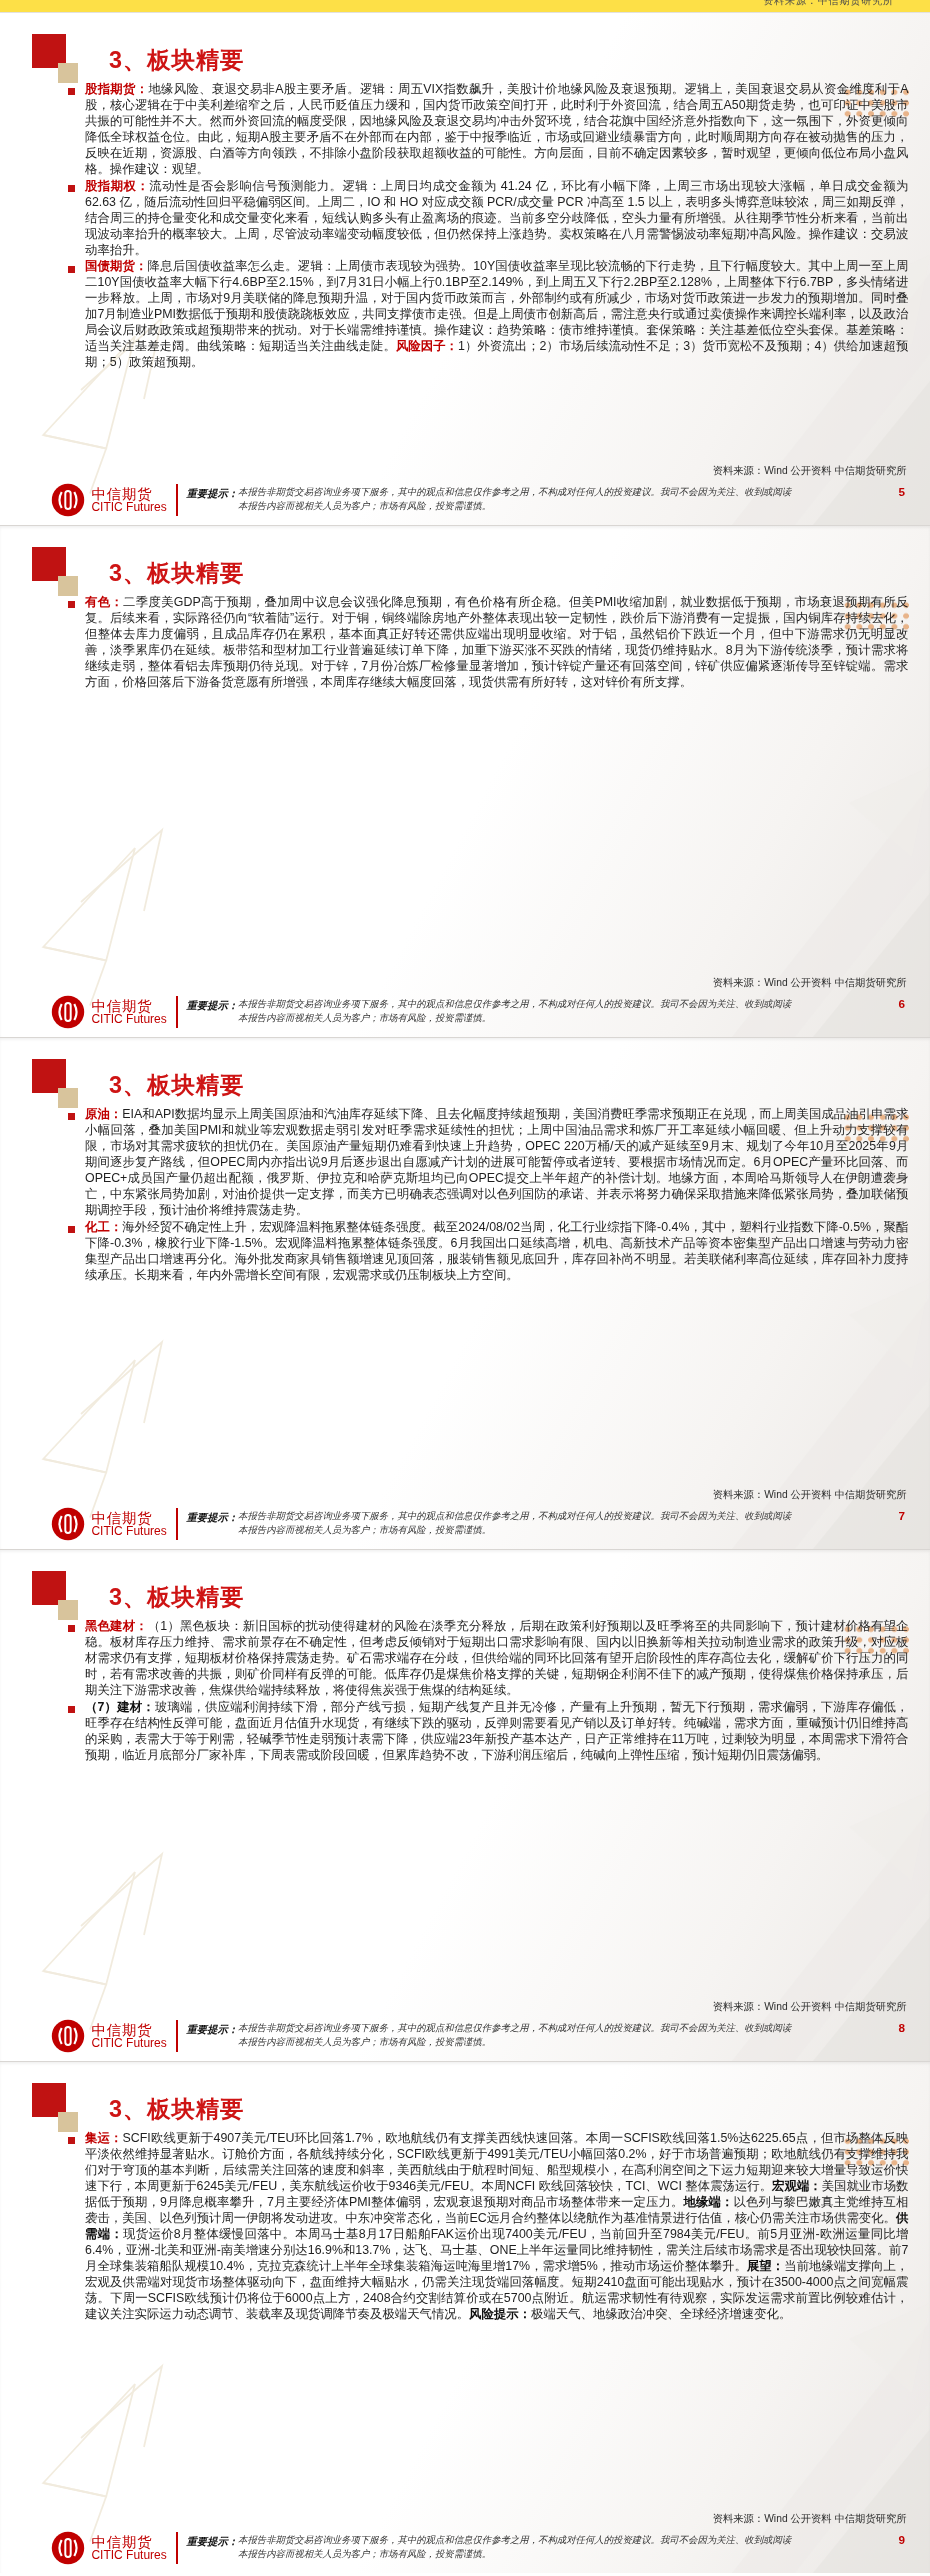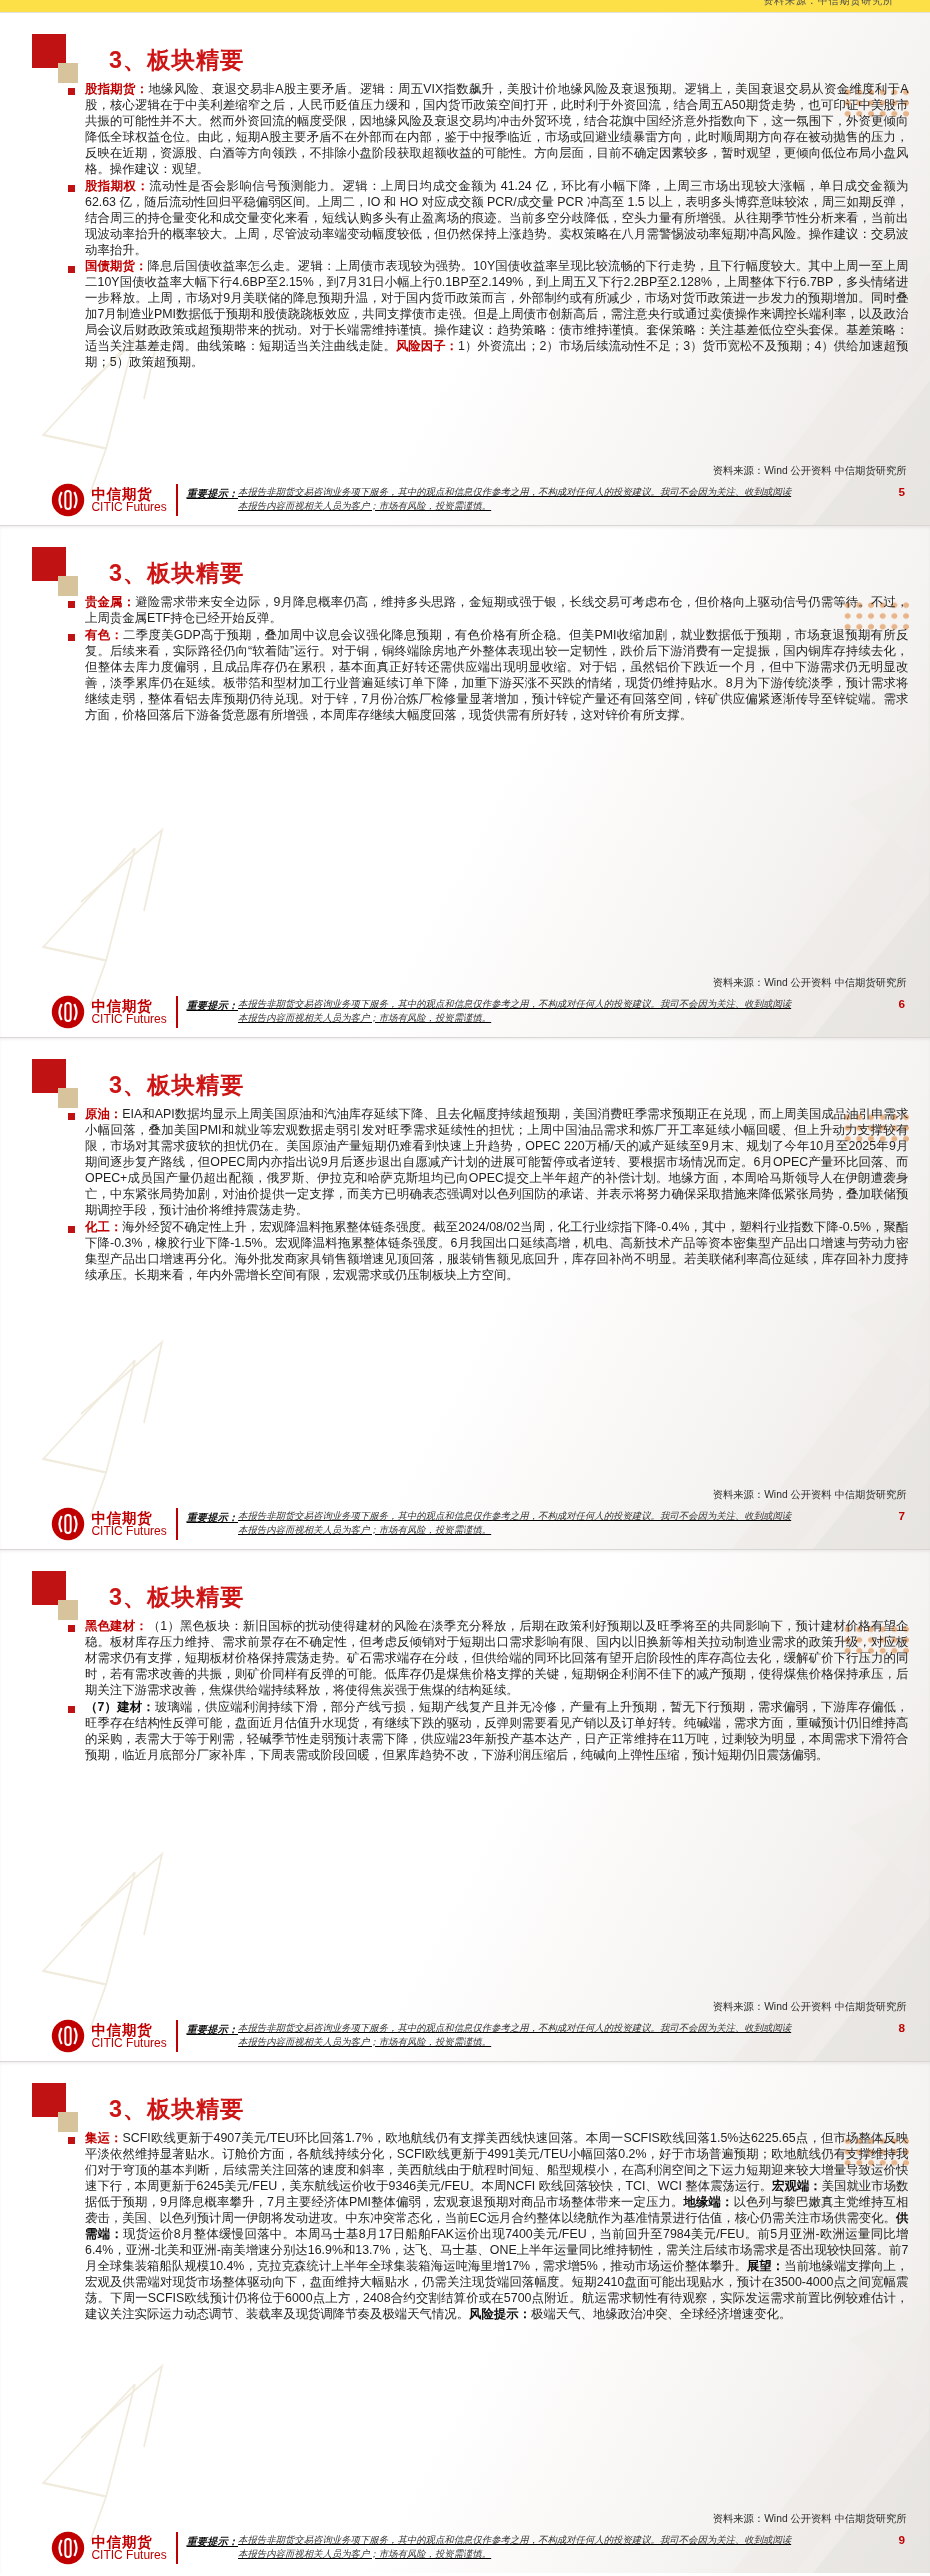--- a/index.html
+++ b/index.html
@@ -31,24 +31,24 @@
   .marker{position:absolute;left:-17px;top:7.2px;width:7.2px;height:7.2px;background:#c01212;}
   .seg-label{color:#c00000;font-weight:bold;}
   .seg-strong{color:#101010;font-weight:bold;}
   .seg-plain{color:#1f1f1f;}
 
   
   .source{position:absolute;right:23.4px;bottom:47px;font-size:10.3px;color:#2e2e2e;}
   .footer-row{position:absolute;left:50px;right:99px;bottom:7.2px;display:flex;align-items:center;}
   .logo-mark{flex:0 0 auto;width:36px;height:36px;}
   .logo-text{margin-left:5.4px;flex:0 0 auto;}
-  .logo-cn{color:#c00000;font-weight:bold;font-size:14.4px;line-height:15.3px;font-family:"Liberation Serif",serif;letter-spacing:0.9px;}
+  .logo-cn{color:#c00000;font-weight:normal;font-size:14.4px;line-height:15.3px;font-family:"Liberation Serif",serif;letter-spacing:0.9px;}
   .logo-en{color:#c00000;font-size:12px;line-height:9px;}
   .v-divider{width:1.8px;height:32px;background:#c00000;margin:0 9px;flex:0 0 auto;}
-  .notice{display:flex;align-items:flex-start;text-decoration:underline;}
+  .notice{display:flex;align-items:flex-start;}
   .notice-label{font-weight:bold;font-size:10.3px;font-style:italic;color:#101010;white-space:nowrap;font-family:"Liberation Serif",serif;padding-top:0.9px;}
   .disclaimer{font-size:9.4px;font-style:italic;color:#333333;line-height:13.5px;font-family:"Liberation Serif",serif;}
   .page-num{position:absolute;right:25px;bottom:27px;color:#c00000;font-size:11.7px;font-weight:bold;}
 </style>
 </head>
 <body>
 
 <div class="top-strip">
   <span>资料来源：中信期货研究所</span>
 </div>
@@ -121,21 +121,20 @@
         <polygon points="330,60 420,20 400,120" fill="#efedea" opacity="0.5"></polygon>
       </g>
     </svg>
 
     <div class="deco-red"></div>
     <div class="deco-tan"></div>
     <div class="slide-title">3、板块精要</div>
     <div class="dots"></div>
 
     <div class="content">
-        <p class="bullet"><span class="marker"></span><span class="seg-label">贵金属：</span><span class="seg-plain">避险需求带来安全边际，9月降息概率仍高，维持多头思路，金短期或强于银，长线交易可考虑布仓，但价格向上驱动信号仍需等待。不过，上周贵金属ETF持仓已经开始反弹。</span></p>
         <p class="bullet"><span class="marker"></span><span class="seg-label">有色：</span><span class="seg-plain">二季度美GDP高于预期，叠加周中议息会议强化降息预期，有色价格有所企稳。但美PMI收缩加剧，就业数据低于预期，市场衰退预期有所反复。后续来看，实际路径仍向“软着陆”运行。对于铜，铜终端除房地产外整体表现出较一定韧性，跌价后下游消费有一定提振，国内铜库存持续去化，但整体去库力度偏弱，且成品库存仍在累积，基本面真正好转还需供应端出现明显收缩。对于铝，虽然铝价下跌近一个月，但中下游需求仍无明显改善，淡季累库仍在延续。板带箔和型材加工行业普遍延续订单下降，加重下游买涨不买跌的情绪，现货仍维持贴水。8月为下游传统淡季，预计需求将继续走弱，整体看铝去库预期仍待兑现。对于锌，7月份冶炼厂检修量显著增加，预计锌锭产量还有回落空间，锌矿供应偏紧逐渐传导至锌锭端。需求方面，价格回落后下游备货意愿有所增强，本周库存继续大幅度回落，现货供需有所好转，这对锌价有所支撑。</span></p>
       </div>
 
     <div class="source">资料来源：Wind 公开资料 中信期货研究所</div>
 
     <div class="footer-row">
       <svg class="logo-mark" viewBox="0 0 40 40">
         <circle cx="20" cy="20" r="18" fill="#c00000"></circle>
         <path d="M13 11 Q8 20 13 29" stroke="#ffffff" stroke-width="2.4" fill="none"></path>
         <path d="M27 11 Q32 20 27 29" stroke="#ffffff" stroke-width="2.4" fill="none"></path>

